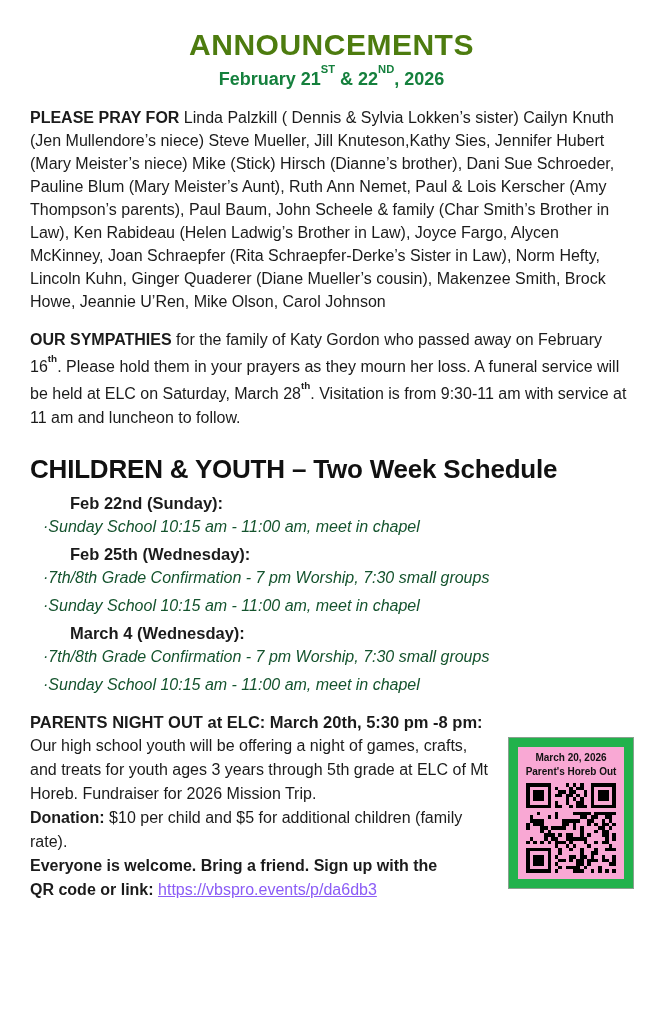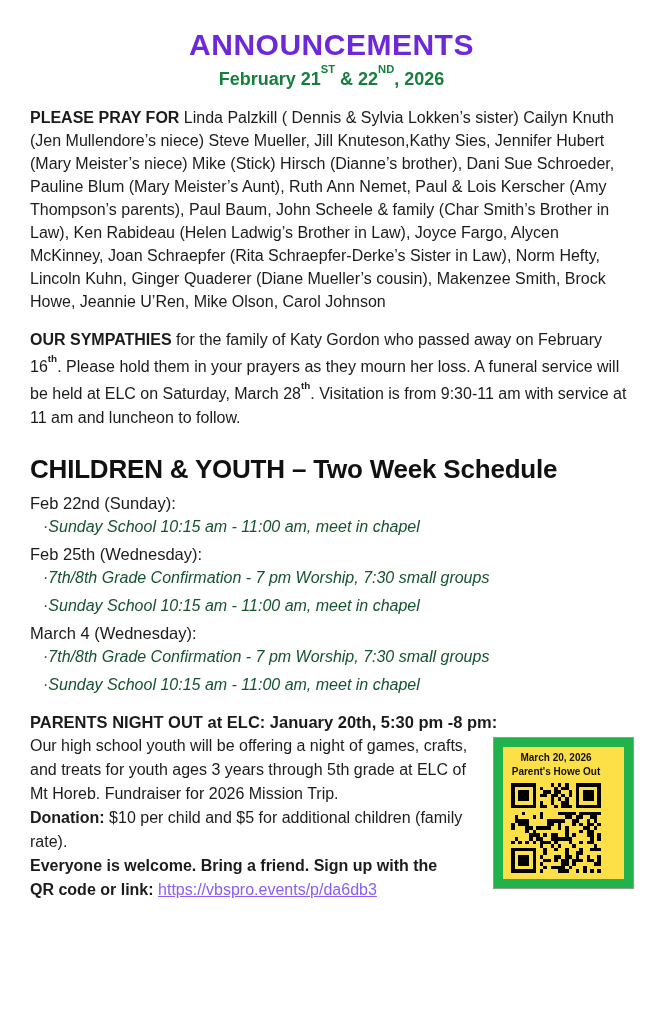--- a/index.html
+++ b/index.html
@@ -5,50 +5,50 @@
   html, body { margin:0; padding:0; }
   body {
     width:663px; height:1024px; overflow:hidden; background:#ffffff;
     color:#1b1b1b; font-family:"Liberation Sans", sans-serif;
     -webkit-font-smoothing:antialiased;
   }
   .page { padding:28px 30px 0 30px; }
 
   .title {
     margin:0; text-align:center; font-size:30px; line-height:34px;
-    font-weight:bold; letter-spacing:0.5px; color:#6d28d9;
+    font-weight:bold; letter-spacing:0.5px; color:#4d7c0f;
   }
   .subtitle {
     text-align:center; font-weight:bold; font-size:18px; line-height:24px; color:#15803d;
   }
   .sup { font-size:62%; position:relative; top:-0.45em; font-weight:bold; }
 
   p.body { font-size:16px; line-height:23px; margin:15px 0 0 0; }
   .lead { font-weight:bold;text-align:center; }
 
   h2.section-heading {
     font-size:26px; line-height:30px; font-weight:bold;
     margin:25px 0 0 0; color:#111; letter-spacing:-0.2px;
   }
 
   .sched { margin-top:8px; }
   .sched-item { margin-bottom:5px; }
-  .sched-date { font-weight:normal; font-size:16.5px; line-height:23px; }
+  .sched-date { font-weight:bold; font-size:16.5px; line-height:23px;margin-left:40px; }
   .sched-detail { font-style:italic; font-size:16px; line-height:23px; padding-left:13px; color:#14532d; }
 
   .pno { margin-top:14px; font-size:16px; line-height:24px; }
   .pno-heading { font-weight:bold; font-size:16.5px; line-height:24px; }
   .pno-line { }
   .bold { font-weight:bold; }
   .link { color:#8b5cf6; font-weight:normal; text-decoration:underline; cursor:pointer; }
 
   .qr-card {
     float:right; margin:4px 0 6px 12px;
     border:9px solid #22b24c; box-shadow:0 0 0 1px #8aa08f;
-    background:#fde047; padding:4px 19px 6px 4px; width:98px; text-align:center;
+    background:#f9a8d4; padding:4px 4px 6px 4px; width:98px; text-align:center;
   }
   .qr-line { font-size:10px; font-weight:bold; line-height:14px; white-space:nowrap; color:#111; }
   .qr-svg { width:90px; height:90px; display:block; margin:4px auto 0 auto; fill:#000; }
 </style>
 </head>
 <body>
 
 <div class="page">
 
   <h1 class="title">ANNOUNCEMENTS</h1>
@@ -76,25 +76,25 @@
     <div class="sched-item">
       <div class="sched-date">March 4 (Wednesday):</div>
       <div class="sched-detail">·7th/8th Grade Confirmation - 7 pm Worship, 7:30 small groups</div>
     </div>
     <div class="sched-item">
       <div class="sched-detail">·Sunday School 10:15 am - 11:00 am, meet in chapel</div>
     </div>
   </div>
 
   <div class="pno">
-    <div class="pno-heading"><span>PARENTS NIGHT OUT</span><span> at ELC: January 20th, 5:30 pm -8 pm:</span></div>
+    <div class="pno-heading"><span>PARENTS NIGHT OUT</span><span> at ELC: March 20th, 5:30 pm -8 pm:</span></div>
 
     <div class="qr-card">
       <div class="qr-line">March 20, 2026</div>
-      <div class="qr-line">Parent's Howe Out</div>
+      <div class="qr-line">Parent's Horeb Out</div>
       <svg class="qr-svg" viewBox="0 0 25 25" shape-rendering="crispEdges">
           <rect x="0" y="0" width="1" height="1"></rect>
           <rect x="1" y="0" width="1" height="1"></rect>
           <rect x="2" y="0" width="1" height="1"></rect>
           <rect x="3" y="0" width="1" height="1"></rect>
           <rect x="4" y="0" width="1" height="1"></rect>
           <rect x="5" y="0" width="1" height="1"></rect>
           <rect x="6" y="0" width="1" height="1"></rect>
           <rect x="0" y="1" width="1" height="1"></rect>
           <rect x="6" y="1" width="1" height="1"></rect>

